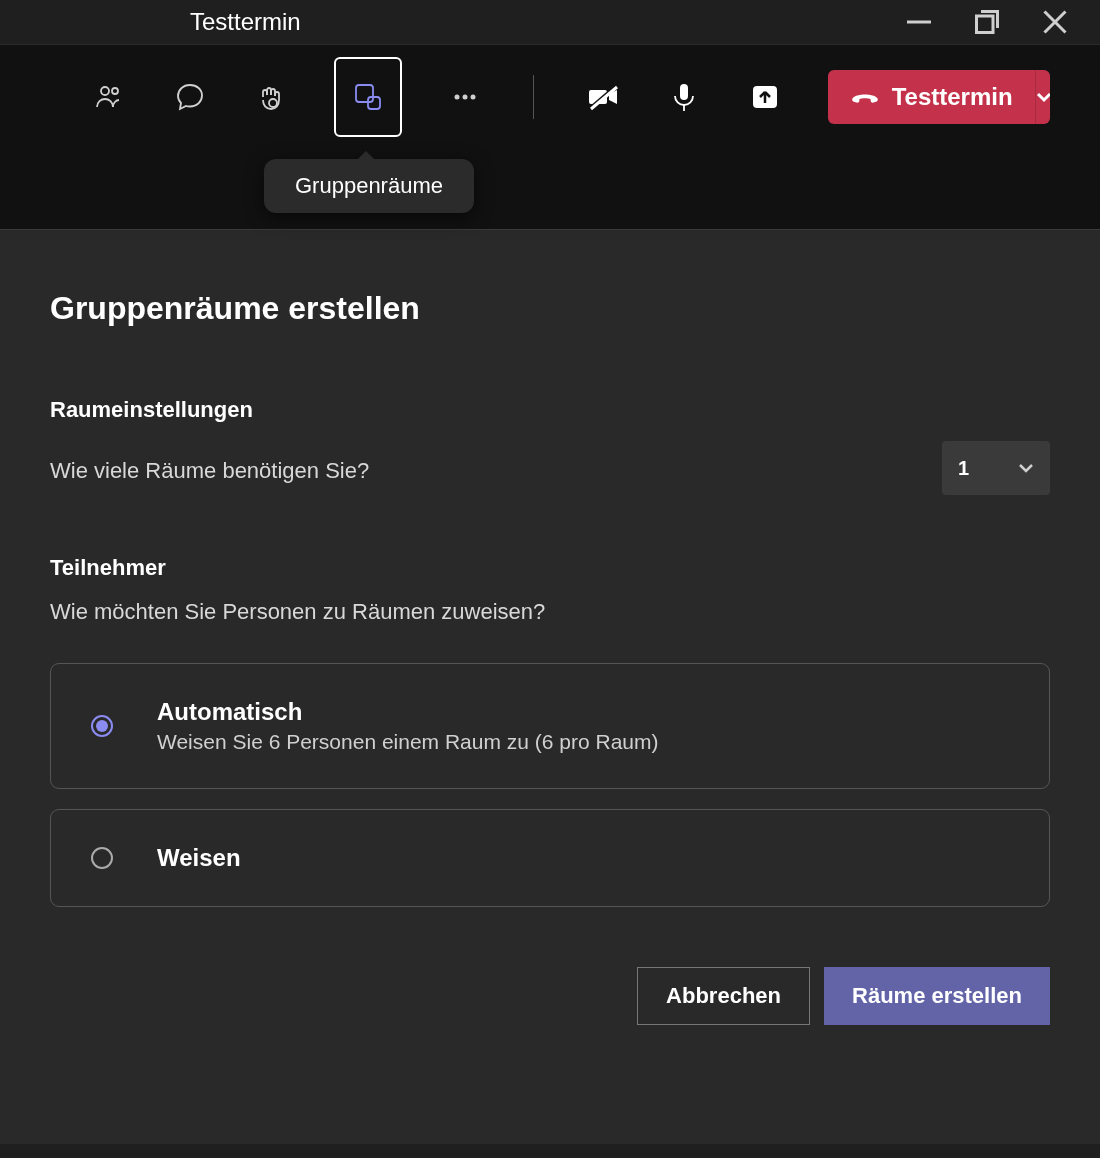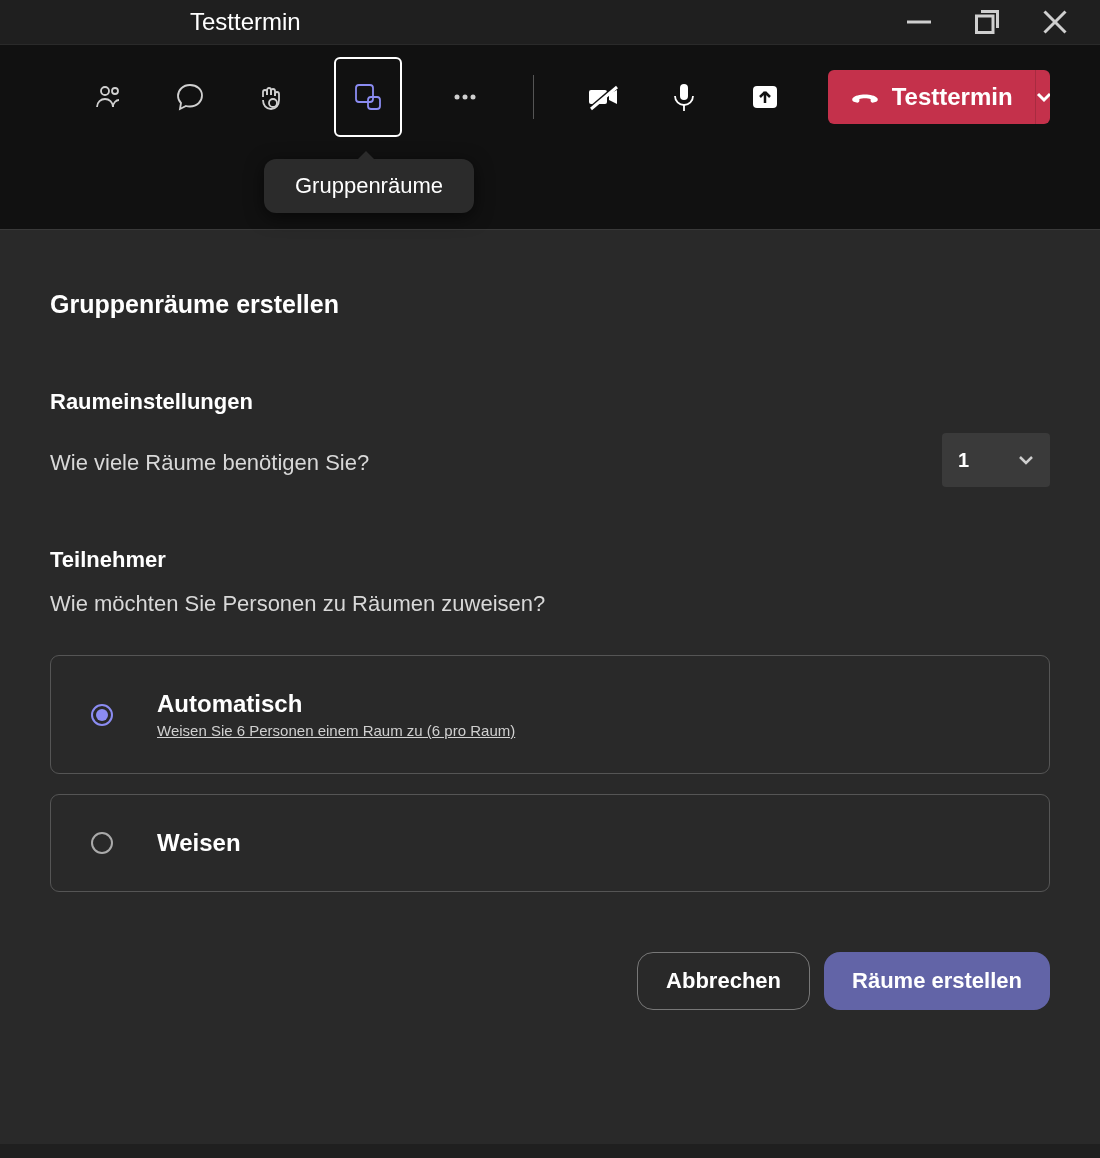--- a/index.html
+++ b/index.html
@@ -137,21 +137,21 @@
   }
 
   
   .panel {
     background: #292929;
     min-height: 915px;
     padding: 60px 50px 40px 50px;
     border-top: 1px solid #3a3a3a;
   }
   .panel h1 {
-    font-size: 25px;
+    font-size: 32px;
     font-weight: 700;
     margin-bottom: 70px;
   }
   .section-label {
     font-size: 22px;
     font-weight: 600;
     margin-bottom: 18px;
   }
   .question {
     font-size: 22px;
@@ -205,32 +205,32 @@
   }
   .radio.checked { border-color: #8b8cf2; }
   .radio.checked::after {
     content: "";
     width: 12px;
     height: 12px;
     border-radius: 50%;
     background: #8b8cf2;
   }
   .opt-title { font-size: 24px; font-weight: 700; }
-  .opt-sub { font-size: 15px; color: #d0d0d0; margin-top: 4px; text-decoration: underline; }
+  .opt-sub { font-size: 21px; color: #d0d0d0; margin-top: 4px; }
 
   .actions {
     display: flex;
     justify-content: flex-end;
     gap: 14px;
     margin-top: 60px;
   }
   .btn {
     height: 58px;
     padding: 0 28px;
-    border-radius: 16px;
+    border-radius: 0;
     font-size: 22px;
     font-weight: 600;
     display: flex;
     align-items: center;
     cursor: pointer;
     border: none;
   }
   .btn.secondary { background: transparent; border: 1px solid #777; color: #fff; }
   .btn.primary { background: #6264a7; color: #fff; text-align: right; }
 </style>

